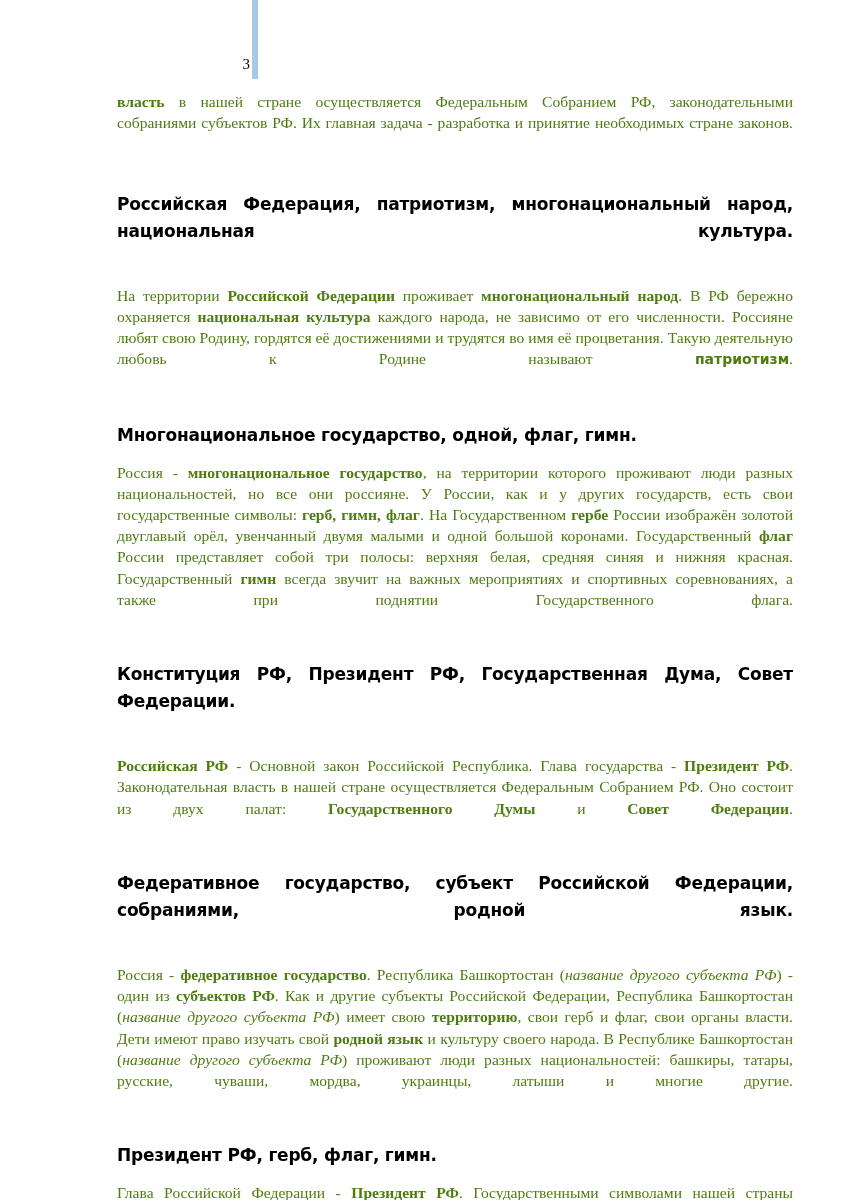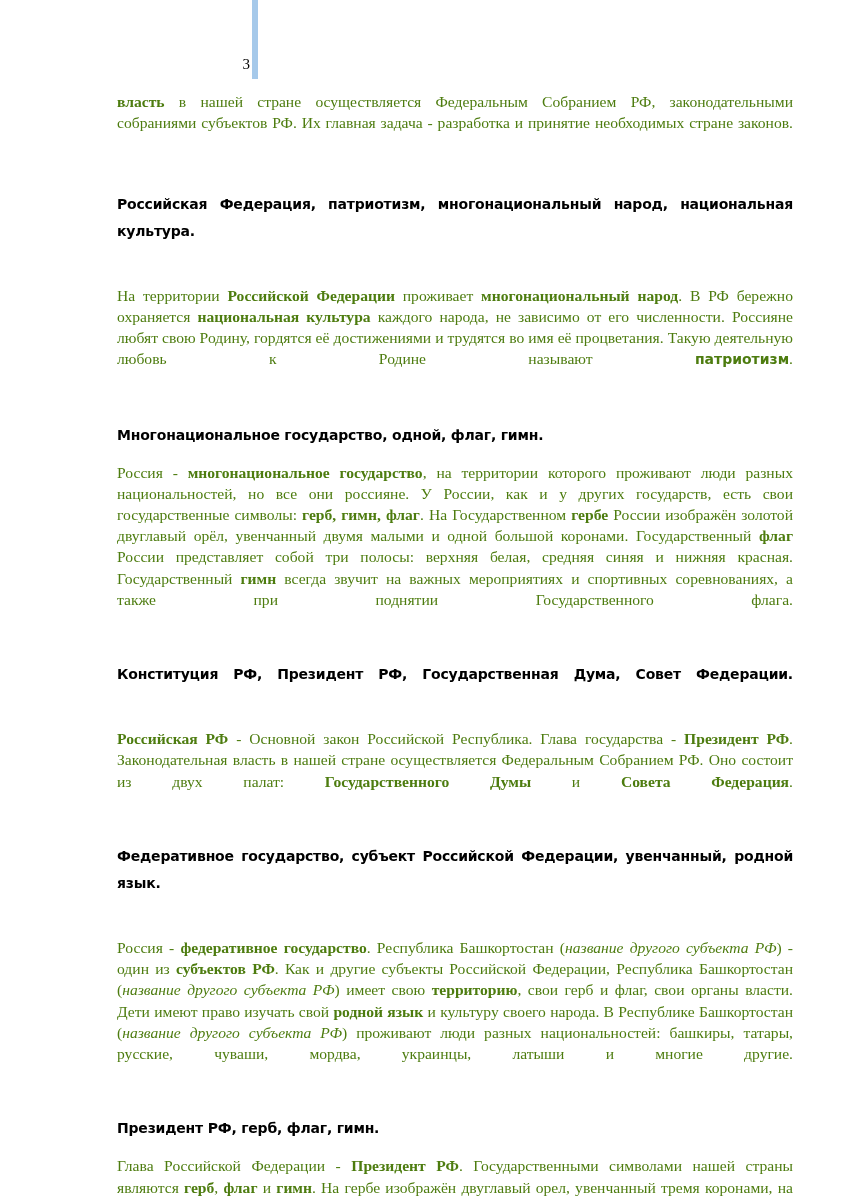--- a/index.html
+++ b/index.html
@@ -61,21 +61,21 @@
     color: #4d7c0f;
     hyphens: none;
   }
 
   h2.heading {
     margin: 0;
     text-align: justify;
     text-justify: inter-word;
     font-family: "DejaVu Sans", "Liberation Sans", sans-serif;
     font-weight: bold;
-    font-size: 14px;
+    font-size: 17px;
     line-height: 27px;
     letter-spacing: -0.2px;
     color: #000000;
   }
   
   h2.heading::after,
   p.para::after {
     content: "";
     display: inline-block;
     width: 100%;
@@ -117,23 +117,23 @@
       <h2 class="heading">Российская Федерация, патриотизм, многонациональный народ, национальная культура.</h2>
       <div class="gap-sm"></div>
       <p class="para"><span>На территории </span><b class="bold">Российской Федерации</b><span> проживает </span><b class="bold">многонациональный народ</b><span>. В РФ бережно охраняется </span><b class="bold">национальная культура</b><span> каждого народа, не зависимо от его численности. Россияне любят свою Родину, гордятся её достижениями и трудятся во имя её процветания. Такую деятельную любовь к Родине называют </span><span class="sans-bold">патриотизм</span><span>.</span></p>
       <div class="gap-lg"></div>
       <h2 class="heading single">Многонациональное государство, одной, флаг, гимн.</h2>
       <div class="gap-sm"></div>
       <p class="para"><span>Россия - </span><b class="bold">многонациональное государство</b><span>, на территории которого проживают люди разных национальностей, но все они россияне. У России, как и у других государств, есть свои государственные символы: </span><b class="bold">герб, гимн, флаг</b><span>. На Государственном </span><b class="bold">гербе</b><span> России изображён золотой двуглавый орёл, увенчанный двумя малыми и одной большой коронами. Государственный </span><b class="bold">флаг</b><span> России представляет собой три полосы: верхняя белая, средняя синяя и нижняя красная. Государственный </span><b class="bold">гимн</b><span> всегда звучит на важных мероприятиях и спортивных соревнованиях, а также при поднятии Государственного флага.</span></p>
       <div class="gap-lg"></div>
       <h2 class="heading">Конституция РФ, Президент РФ, Государственная Дума, Совет Федерации.</h2>
       <div class="gap-sm"></div>
-      <p class="para"><b class="bold">Российская РФ</b><span> - Основной закон Российской Республика. Глава государства - </span><b class="bold">Президент РФ</b><span>. Законодательная власть в нашей стране осуществляется Федеральным Собранием РФ. Оно состоит из двух палат: </span><b class="bold">Государственного Думы</b><span> и </span><b class="bold">Совета Федерация</b><span>.</span></p>
+      <p class="para"><b class="bold">Российская РФ</b><span> - Основной закон Российской Республика. Глава государства - </span><b class="bold">Президент РФ</b><span>. Законодательная власть в нашей стране осуществляется Федеральным Собранием РФ. Оно состоит из двух палат: </span><b class="bold">Государственного Думы</b><span> и </span><b class="bold">Совет Федерации</b><span>.</span></p>
       <div class="gap-lg"></div>
-      <h2 class="heading">Федеративное государство, субъект Российской Федерации, увенчанный, родной язык.</h2>
+      <h2 class="heading">Федеративное государство, субъект Российской Федерации, собраниями, родной язык.</h2>
       <div class="gap-sm"></div>
       <p class="para"><span>Россия - </span><b class="bold">федеративное государство</b><span>. Республика Башкортостан (</span><i class="ital">название другого субъекта РФ</i><span>) - один из </span><b class="bold">субъектов РФ</b><span>. Как и другие субъекты Российской Федерации, Республика Башкортостан (</span><i class="ital">название другого субъекта РФ</i><span>) имеет свою </span><b class="bold">территорию</b><span>, свои герб и флаг, свои органы власти. Дети имеют право изучать свой </span><b class="bold">родной язык</b><span> и культуру своего народа. В Республике Башкортостан (</span><i class="ital">название другого субъекта РФ</i><span>) проживают люди разных национальностей: башкиры, татары, русские, чуваши, мордва, украинцы, латыши и многие другие.</span></p>
       <div class="gap-lg"></div>
       <h2 class="heading single">Президент РФ, герб, флаг, гимн.</h2>
       <div class="gap-sm"></div>
       <p class="para"><span>Глава Российской Федерации - </span><b class="bold">Президент РФ</b><span>. Государственными символами нашей страны являются </span><b class="bold">герб</b><span>, </span><b class="bold">флаг</b><span> и </span><b class="bold">гимн</b><span>. На гербе изображён двуглавый орел, увенчанный тремя коронами, на груди орла в красном щите всадник с копьём, поражающий дракона. </span><b class="bold">Флаг РФ</b><span> - прямоугольное полотнище из трёх горизонтальных полос белого, синего и красного цветов. </span></p>
     </div>
 
 </div>
 

